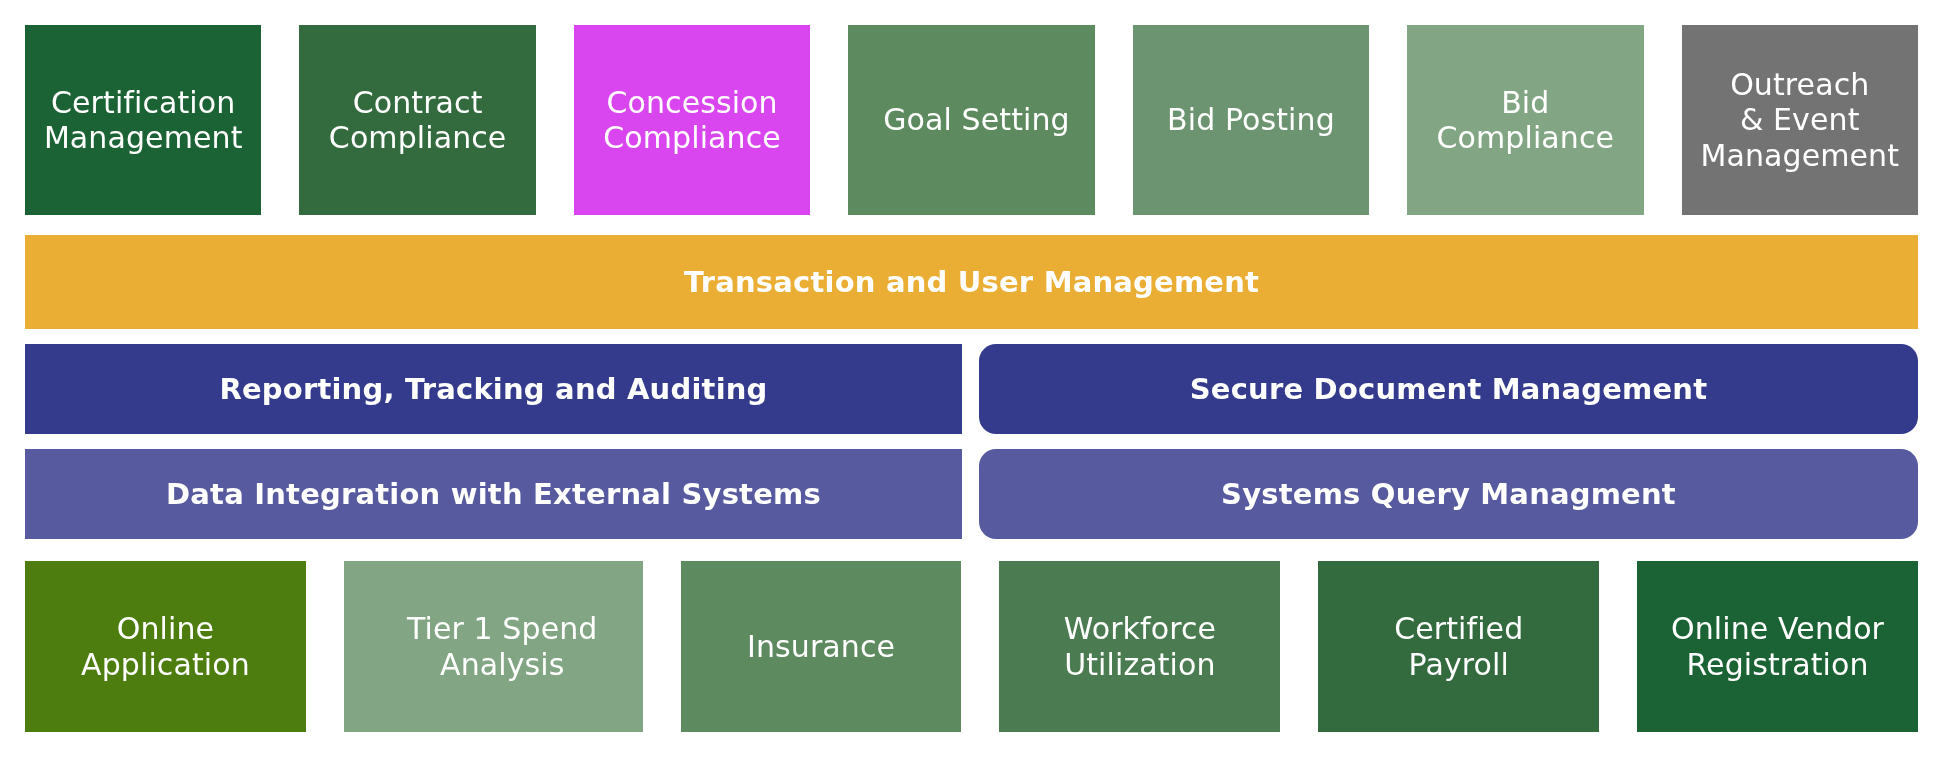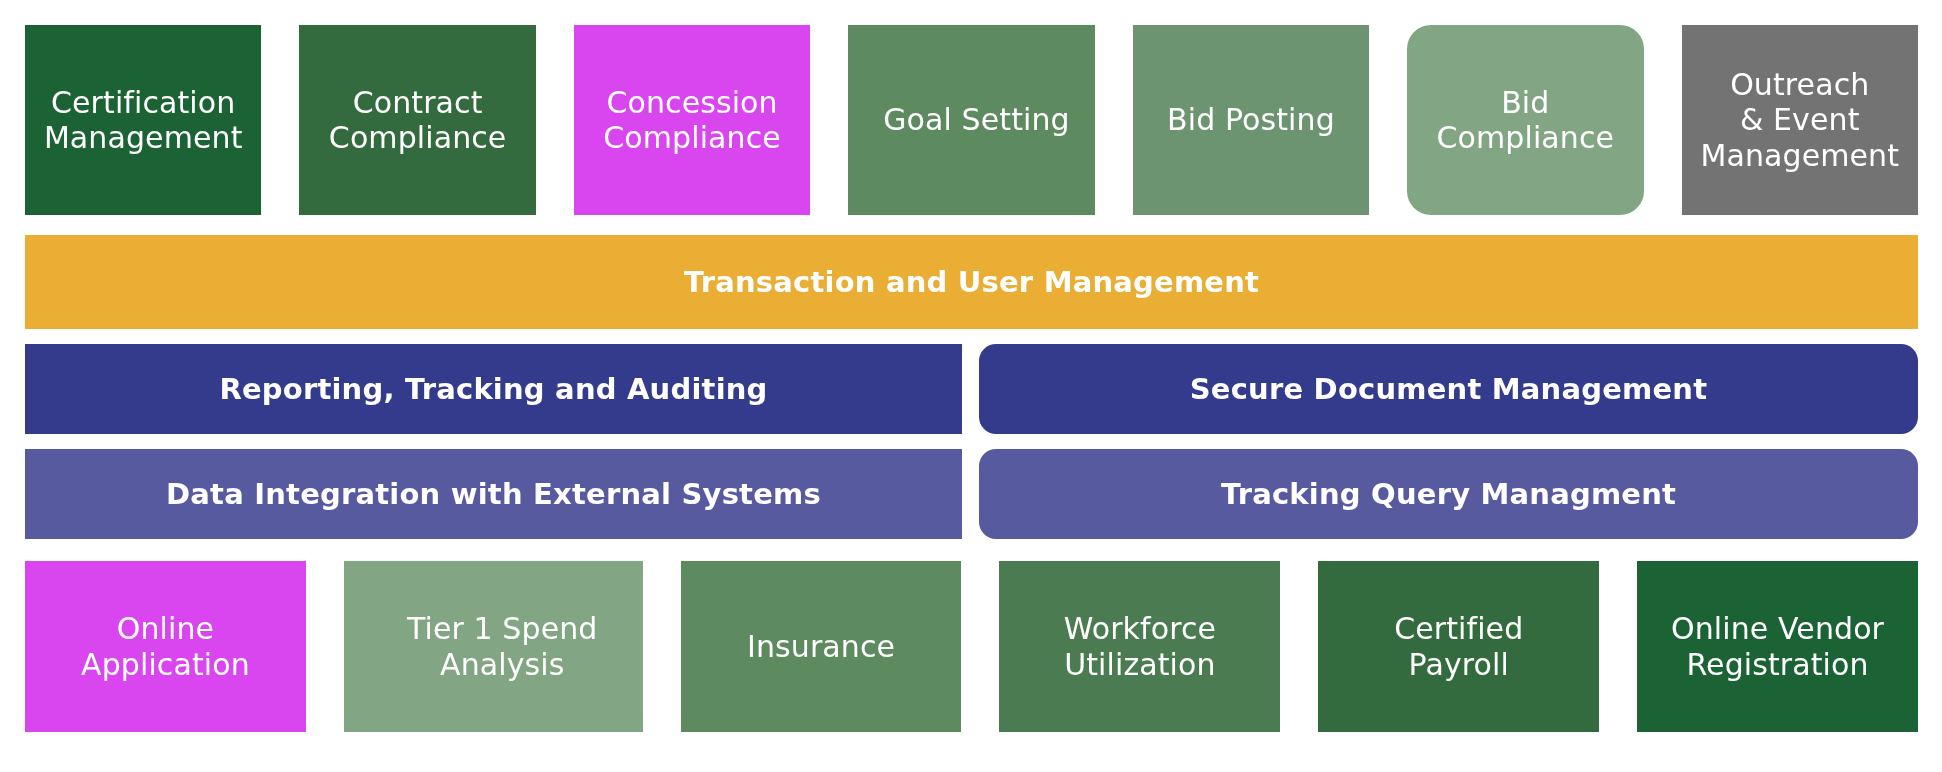--- a/index.html
+++ b/index.html
@@ -98,21 +98,21 @@
     <div class="tile" style="background-color: #d946ef;">
       <span class="tile-label">Concession
 Compliance</span>
     </div>
     <div class="tile" style="background-color: rgb(94, 138, 95); padding-left: 16px;">
       <span class="tile-label">Goal Setting</span>
     </div>
     <div class="tile" style="background-color: rgb(109, 148, 112);">
       <span class="tile-label">Bid Posting</span>
     </div>
-    <div class="tile" style="background-color: rgb(130, 165, 131); border-radius: 24px;">
+    <div class="tile" style="background-color: rgb(130, 165, 131);">
       <span class="tile-label">Bid
 Compliance</span>
     </div>
     <div class="tile" style="background-color: #737373;">
       <span class="tile-label">Outreach
 &amp; Event
 Management</span>
     </div>
   </div>
 
@@ -135,28 +135,28 @@
     </div>
   </div>
 
   <div class="gap-sm"></div>
 
   <div class="band-row">
     <div class="band band-half left" style="background-color: rgb(87, 90, 158);">
       <span>Data Integration with External Systems</span>
     </div>
     <div class="band band-half right" style="background-color: rgb(87, 90, 158);">
-      <span>Tracking Query Managment</span>
+      <span>Systems Query Managment</span>
     </div>
   </div>
 
   <div class="gap-xl"></div>
 
   <div class="tile-row bottom">
-    <div class="tile" style="background-color: #d946ef;">
+    <div class="tile" style="background-color: #4d7c0f;">
       <span class="tile-label">Online
 Application</span>
     </div>
     <div class="tile" style="background-color: rgb(130, 165, 131); padding-left: 24px;">
       <span class="tile-label">Tier 1 Spend
 Analysis</span>
     </div>
     <div class="tile" style="background-color: rgb(94, 138, 95);">
       <span class="tile-label">Insurance</span>
     </div>

